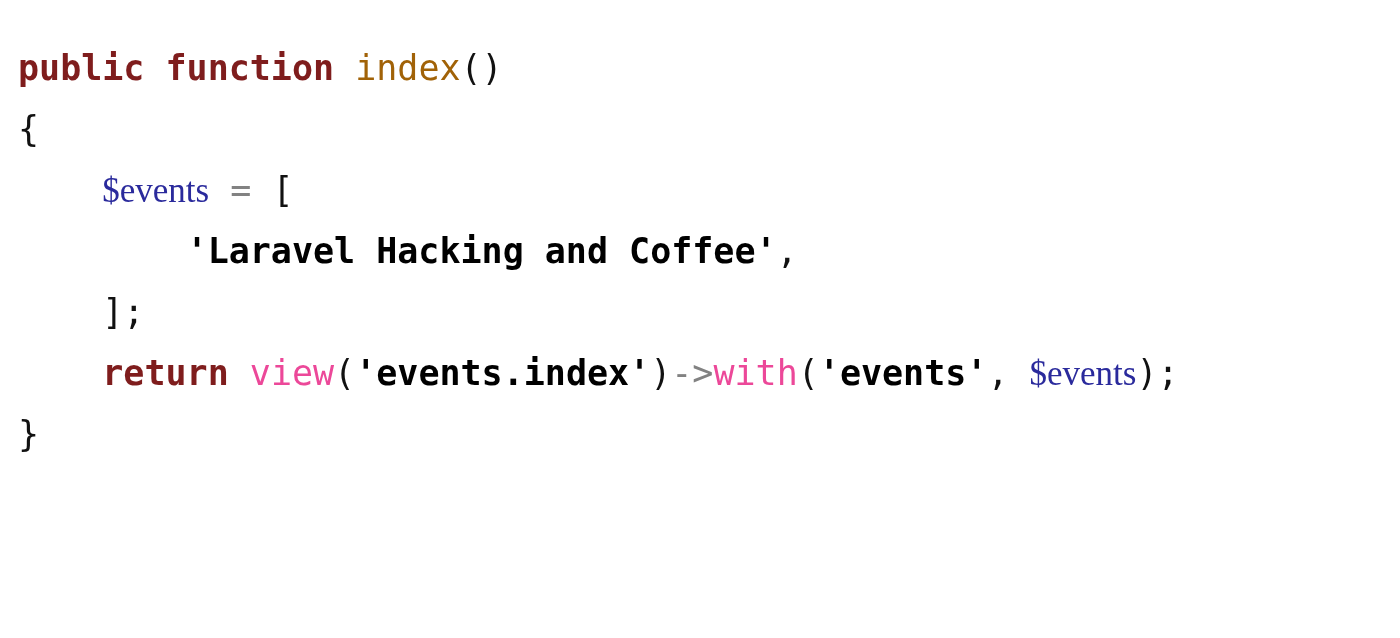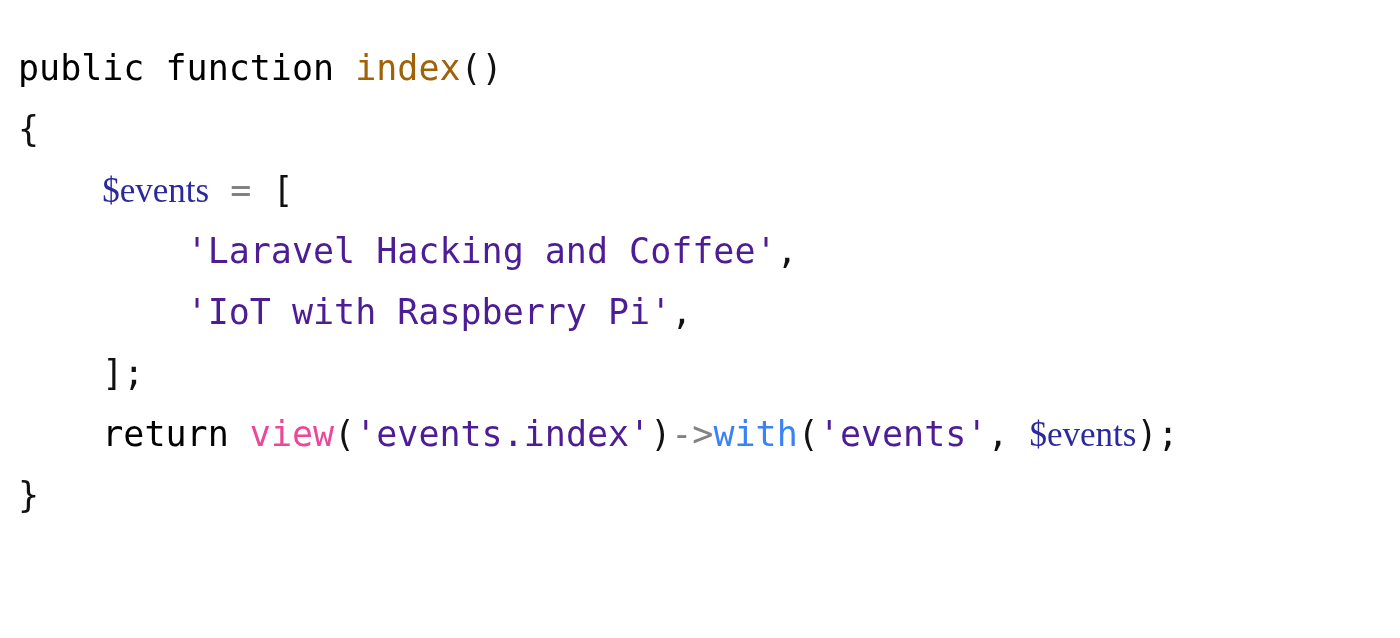--- a/index.html
+++ b/index.html
@@ -22,34 +22,33 @@
   }
   .code-line {
     height: 61px;
     line-height: 61px;
     font-size: 35px;
     white-space: pre;
     letter-spacing: 0px;
     color: #111111;
   }
   .tok { white-space: pre; }
-  .tok-keyword   { color: #000000; font-weight: normal; }
+  .tok-keyword   { color: #7f1d1d; font-weight: bold; }
   .tok-function  { color: #a16207; }
   .tok-variable  { color: #2a2a9c; font-family: Liberation Serif, serif; }
-  .tok-string    { color: #4c1d95; }
+  .tok-string    { color: #000000; font-weight: bold; }
   .tok-operator  { color: #828282; }
-  .tok-method    { color: #3b82f6; }
+  .tok-method    { color: #ec4899; }
   .tok-plain     { color: #ec4899; }
   .tok-punct     { color: #111111; }
 </style>
 </head>
 <body>
 
 <div id="code-block">
     <div class="code-line"><span class="tok tok-keyword">public</span><span class="tok tok-plain"> </span><span class="tok tok-keyword">function</span><span class="tok tok-plain"> </span><span class="tok tok-function">index</span><span class="tok tok-punct">()</span></div>
     <div class="code-line"><span class="tok tok-punct">{</span></div>
     <div class="code-line"><span class="tok tok-plain">    </span><span class="tok tok-variable">$events</span><span class="tok tok-plain"> </span><span class="tok tok-operator">=</span><span class="tok tok-plain"> </span><span class="tok tok-punct">[</span></div>
     <div class="code-line"><span class="tok tok-plain">        </span><span class="tok tok-string">'Laravel Hacking and Coffee'</span><span class="tok tok-punct">,</span></div>
-    <div class="code-line"><span class="tok tok-plain">        </span><span class="tok tok-string">'IoT with Raspberry Pi'</span><span class="tok tok-punct">,</span></div>
     <div class="code-line"><span class="tok tok-plain">    </span><span class="tok tok-punct">];</span></div>
     <div class="code-line"><span class="tok tok-plain">    </span><span class="tok tok-keyword">return</span><span class="tok tok-plain"> </span><span class="tok tok-plain">view</span><span class="tok tok-punct">(</span><span class="tok tok-string">'events.index'</span><span class="tok tok-punct">)</span><span class="tok tok-operator">-&gt;</span><span class="tok tok-method">with</span><span class="tok tok-punct">(</span><span class="tok tok-string">'events'</span><span class="tok tok-punct">, </span><span class="tok tok-variable">$events</span><span class="tok tok-punct">);</span></div>
     <div class="code-line"><span class="tok tok-punct">}</span></div>
   </div>
 
 </body></html>

